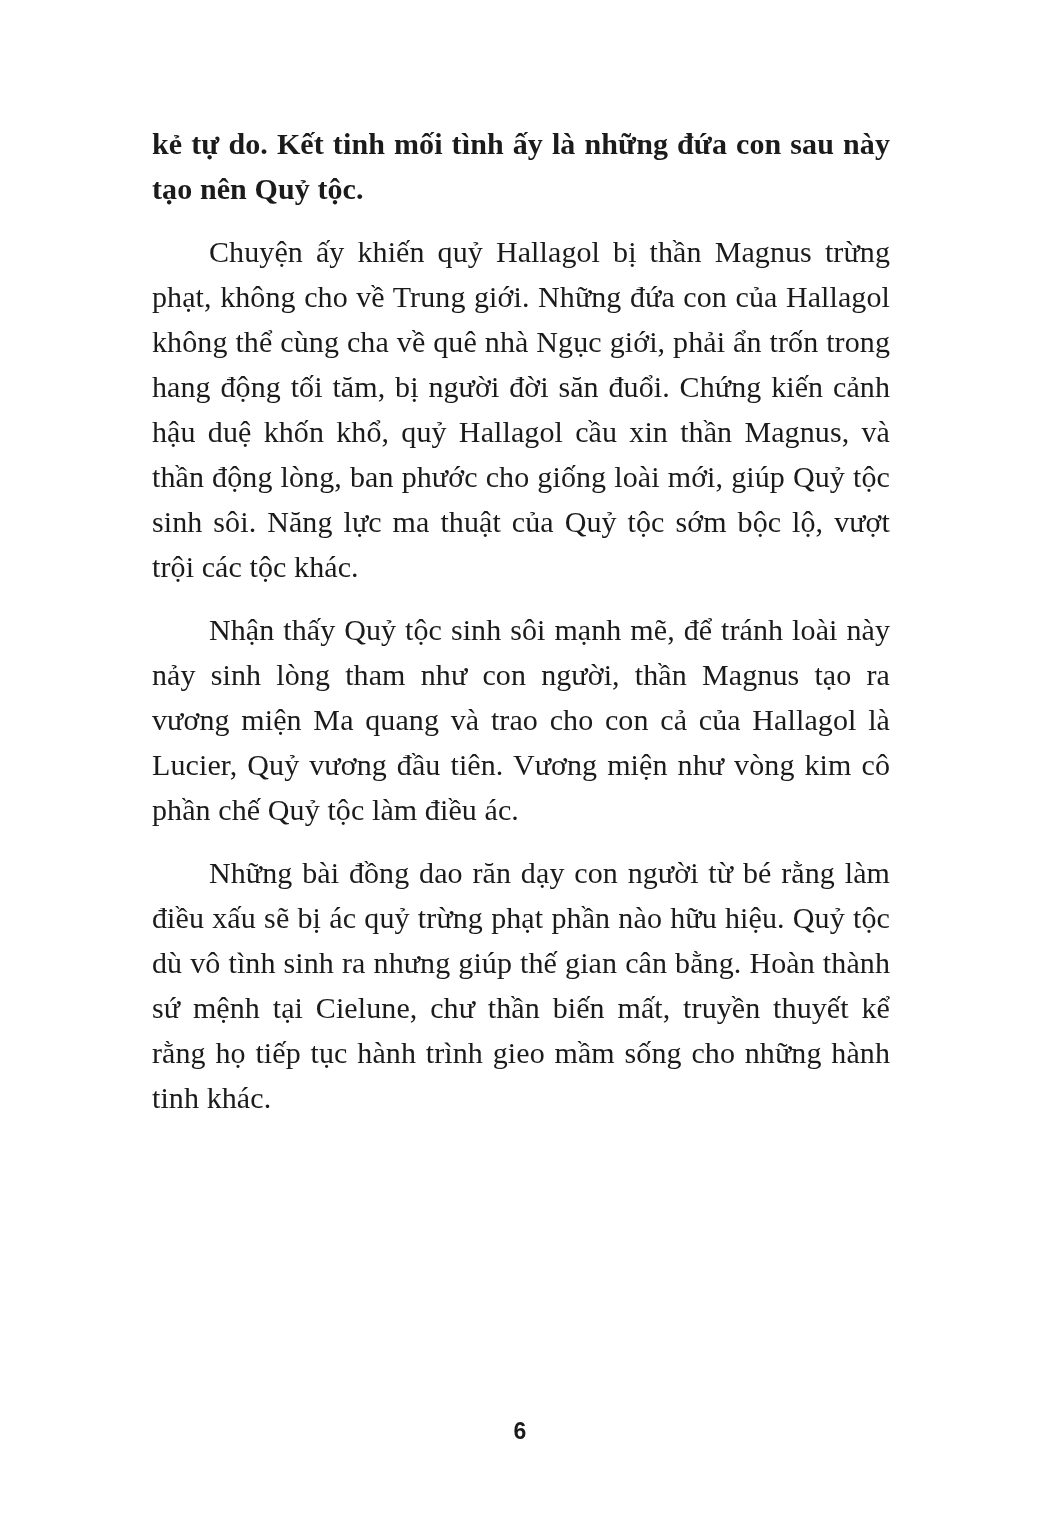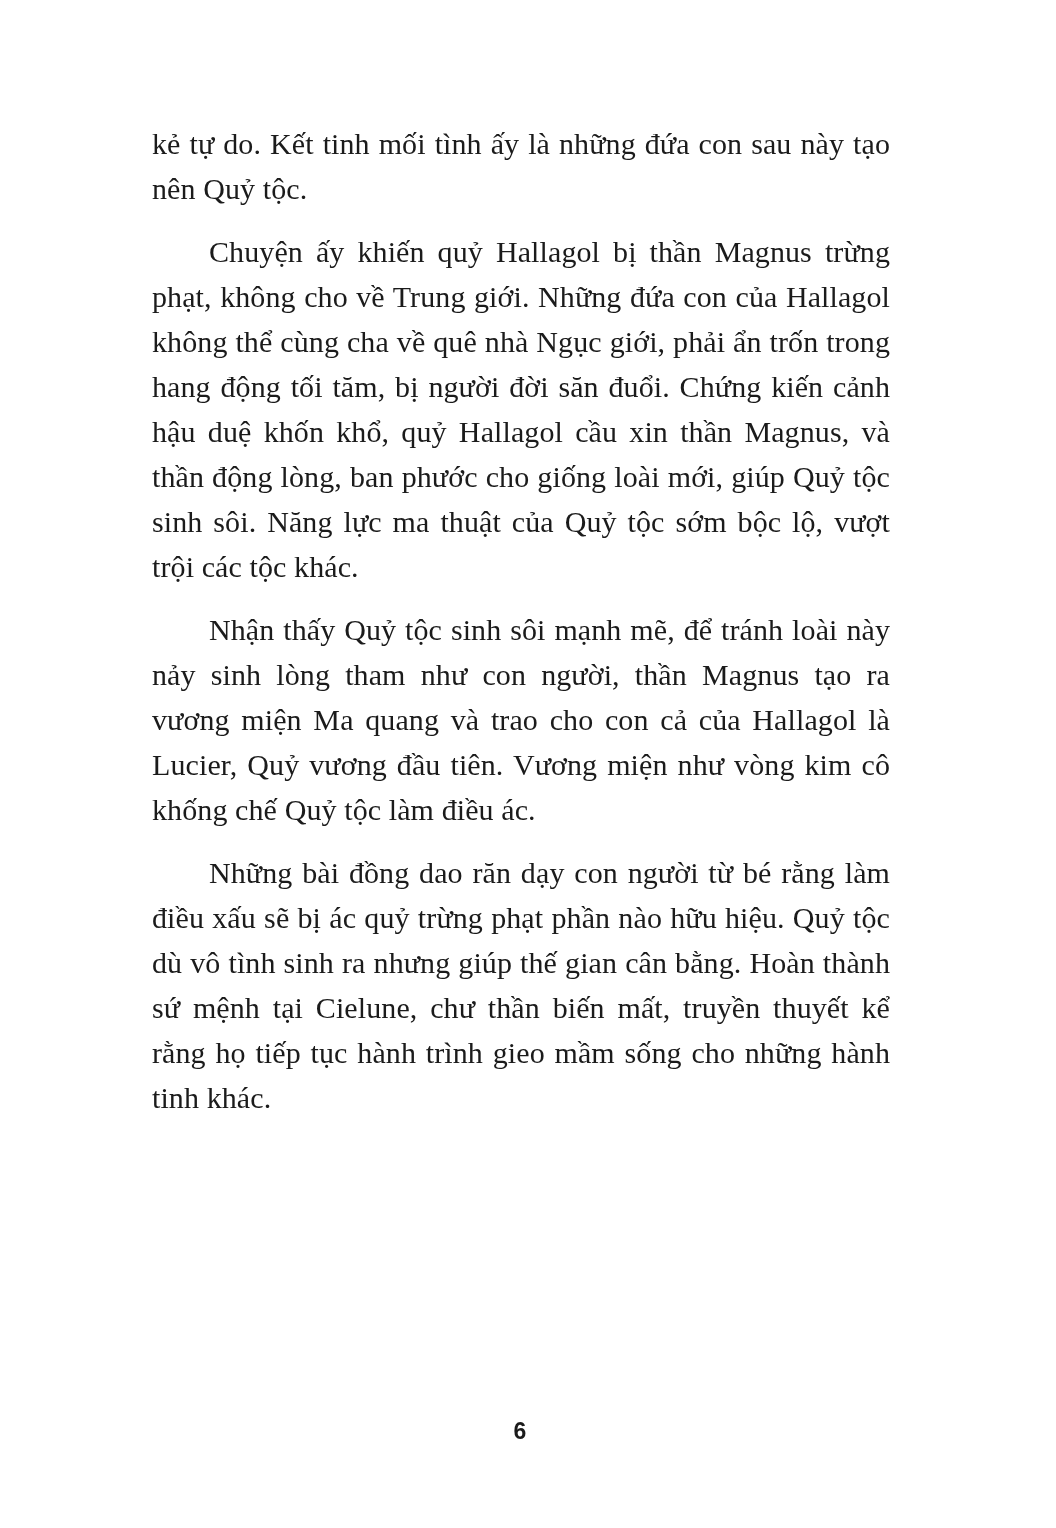--- a/index.html
+++ b/index.html
@@ -29,20 +29,21 @@
   .body-text p {
     margin: 0 0 18px 0;
     font-size: 30px;
     line-height: 45px;
     text-align: justify;
     text-indent: 57px;
     letter-spacing: 0.1px;
   }
   .body-text p.continuation {
     text-indent: 0;
+    font-weight: bold;
   }
   .page-footer {
     position: absolute;
     left: 0;
     top: 1418px;
     width: 1040px; 
     text-align: center;
   }
   .page-number {
     font-family: "Liberation Sans", "DejaVu Sans", sans-serif;
@@ -52,21 +53,21 @@
   }
 </style>
 </head>
 <body>
 
 <div class="page">
 
   <div class="body-text">
     <p class="continuation">kẻ tự do. Kết tinh mối tình ấy là những đứa con sau này tạo nên Quỷ tộc.</p>
     <p>Chuyện ấy khiến quỷ Hallagol bị thần Magnus trừng phạt, không cho về Trung giới. Những đứa con của Hallagol không thể cùng cha về quê nhà Ngục giới, phải ẩn trốn trong hang động tối tăm, bị người đời săn đuổi. Chứng kiến cảnh hậu duệ khốn khổ, quỷ Hallagol cầu xin thần Magnus, và thần động lòng, ban phước cho giống loài mới, giúp Quỷ tộc sinh sôi. Năng lực ma thuật của Quỷ tộc sớm bộc lộ, vượt trội các tộc khác.</p>
-    <p>Nhận thấy Quỷ tộc sinh sôi mạnh mẽ, để tránh loài này nảy sinh lòng tham như con người, thần Magnus tạo ra vương miện Ma quang và trao cho con cả của Hallagol là Lucier, Quỷ vương đầu tiên. Vương miện như vòng kim cô khống chế Quỷ tộc làm điều ác.</p>
+    <p>Nhận thấy Quỷ tộc sinh sôi mạnh mẽ, để tránh loài này nảy sinh lòng tham như con người, thần Magnus tạo ra vương miện Ma quang và trao cho con cả của Hallagol là Lucier, Quỷ vương đầu tiên. Vương miện như vòng kim cô phần chế Quỷ tộc làm điều ác.</p>
     <p>Những bài đồng dao răn dạy con người từ bé rằng làm điều xấu sẽ bị ác quỷ trừng phạt phần nào hữu hiệu. Quỷ tộc dù vô tình sinh ra nhưng giúp thế gian cân bằng. Hoàn thành sứ mệnh tại Cielune, chư thần biến mất, truyền thuyết kể rằng họ tiếp tục hành trình gieo mầm sống cho những hành tinh khác.</p>
   </div>
 
   <div class="page-footer">
     <span class="page-number">6</span>
   </div>
 
 </div>
 
 </body></html>

